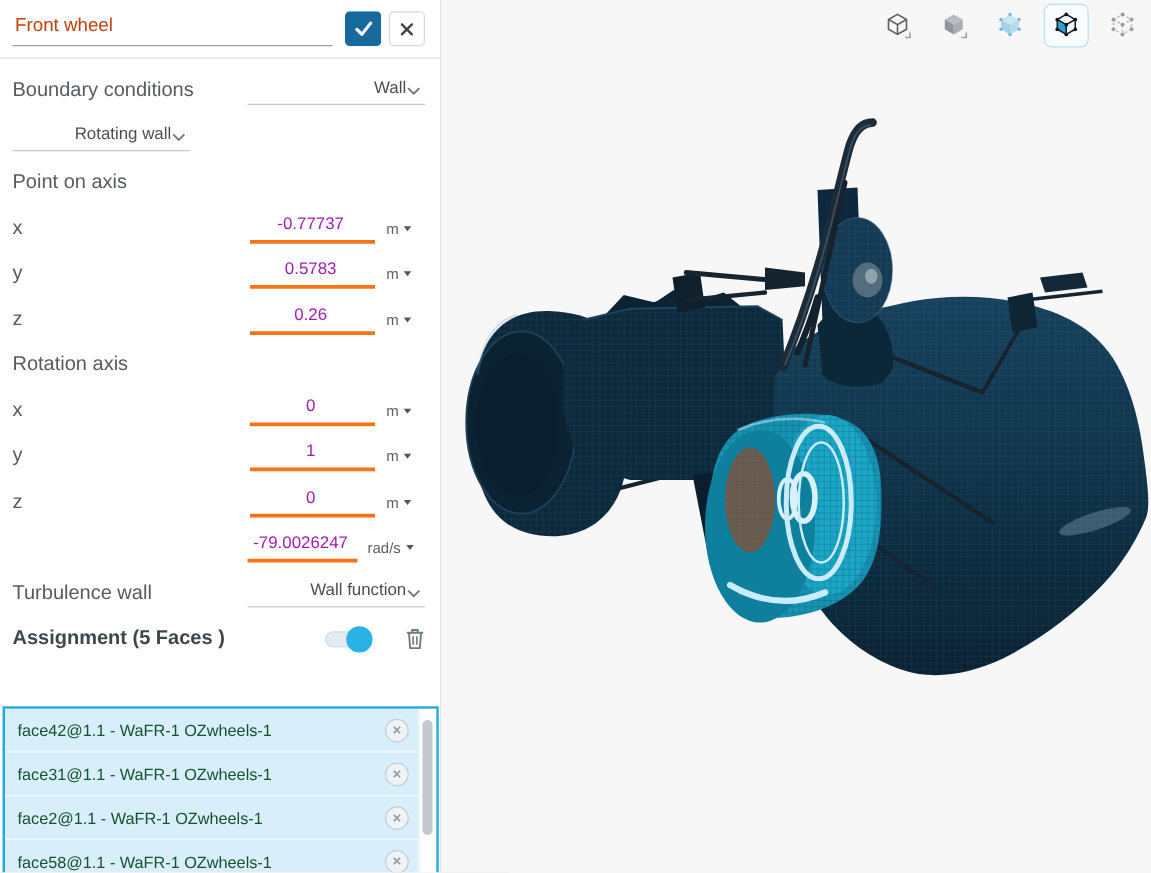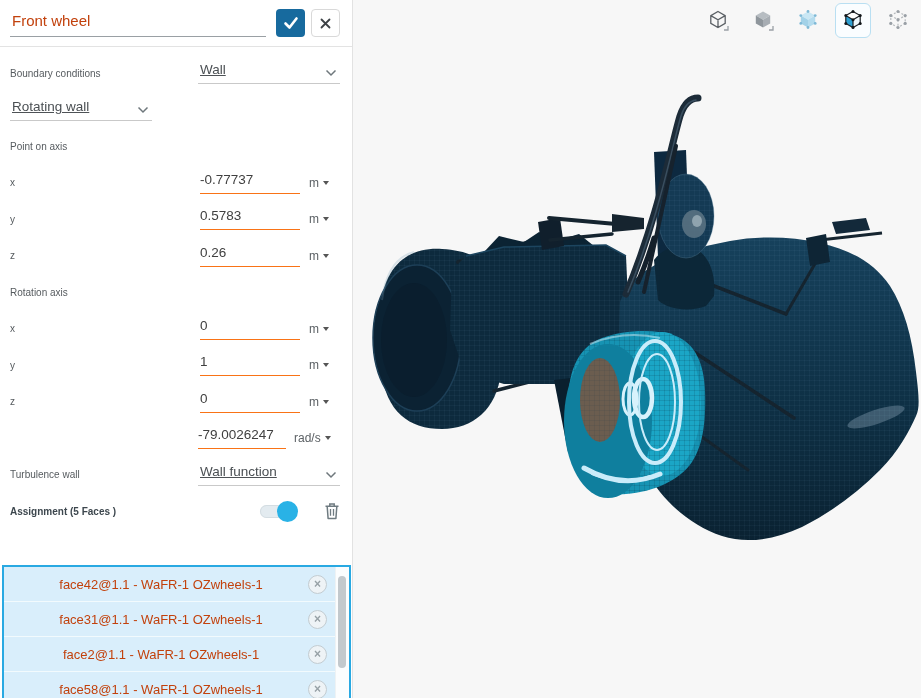--- a/index.html
+++ b/index.html
@@ -12,27 +12,27 @@
   .panel-header{height:47px;border-bottom:1px solid #e3e3e3;display:flex;align-items:center;
                 padding:0 12px 0 10px;}
   .name-input{flex:1;font-size:15px;color:#c2410c;border-bottom:1px solid #9aa0a4;
               padding:4px 2px 7px;margin-right:10px;line-height:1.1;}
   .btn{width:29px;height:28px;border-radius:4px;display:flex;align-items:center;justify-content:center;
        border:1px solid transparent;padding:0;cursor:pointer;background:transparent;}
   .btn-confirm{background:#176a9e;margin-right:6px;}
   .btn-cancel{background:#fff;border:1px solid #d9d9d9;}
   .panel-body{padding:8px 12px 0 10px;}
   .frow{height:36.5px;display:flex;align-items:center;}
-  .flabel{flex:1;font-size:10px;color:#565b5f;}
+  .flabel{flex:1;font-size:16px;color:#565b5f;}
   .flabel.strong{font-weight:bold;color:#3d474e;}
-  .select{width:142px;display:flex;align-items:flex-end;justify-content:space-between;
-          border-bottom:1px solid #c9c9c9;padding:0 3px 6px 2px;cursor:pointer;text-decoration:underline;}
+  .select{width:142px;display:flex;align-items:flex-end;justify-content:flex-end;
+          border-bottom:1px solid #c9c9c9;padding:0 3px 6px 2px;cursor:pointer;}
   .sel-val{font-size:13.5px;color:#4a4f53;}
-  .numwrap{width:100px;border-bottom:1px solid #f97316;text-align:left;
-           font-size:13.5px;color:#404040;padding:0 3px 6px 0;cursor:text;}
+  .numwrap{width:100px;border-bottom:3px solid #f97316;text-align:center;
+           font-size:13.5px;color:#a21caf;padding:0 3px 6px 0;cursor:text;}
   .numwrap.wideunit{width:88px;}
   .unit{width:40px;display:flex;align-items:center;justify-content:flex-start;
         padding-left:9px;font-size:12px;color:#5c6165;cursor:pointer;}
   .unit.rad{width:54px;padding-left:8px;}
   .caret{width:0;height:0;border-left:3.5px solid transparent;border-right:3.5px solid transparent;
          border-top:4.5px solid #555;margin-left:4px;display:inline-block;}
   .btn-group{display:flex;border:1px solid #dcdcdc;border-radius:4px;overflow:hidden;background:#fff;}
   .btn-group button{width:29px;height:29px;border:none;background:#fff;display:flex;
                     align-items:center;justify-content:center;cursor:pointer;padding:0;}
   .btn-group button:first-child{border-right:1px solid #e4e4e4;}
@@ -41,21 +41,21 @@
   .toggle .knob{position:absolute;right:-3px;top:-4px;width:21px;height:21px;border-radius:50%;
                 background:#29b2e6;}
   .icon-btn{background:transparent;border:none;padding:0;cursor:pointer;display:flex;
             align-items:center;}
   
   .face-list{position:absolute;left:2px;top:565px;width:349px;height:150px;background:#fff;
              border:2px solid #29a9e2;overflow:hidden;}
   .face-rows{position:absolute;left:0;top:0;right:14px;}
   .face-row{height:35px;background:#d9eefb;border-bottom:1px solid #f2fafd;display:flex;
             align-items:center;padding:0 8px 0 10px;}
-  .face-name{flex:1;font-size:13px;color:#c2410c;white-space:nowrap;overflow:hidden;text-align:center;}
+  .face-name{flex:1;font-size:13px;color:#14532d;white-space:nowrap;overflow:hidden;}
   .face-x{width:19px;height:19px;border-radius:50%;border:1px solid #c3ccd1;background:#eef3f6;
           color:#97a1a6;font-size:12px;line-height:16px;text-align:center;cursor:pointer;
           flex:0 0 auto;font-weight:bold;}
   .face-scroll{position:absolute;right:0;top:0;bottom:0;width:14px;background:#fbfdfe;
                border-left:1px solid #eef2f4;}
   .face-thumb{position:absolute;right:3px;top:9px;width:8px;height:92px;border-radius:4px;
               background:#c3c9cd;cursor:grab;}
   
   .viewport{position:absolute;left:354px;top:0;width:567px;height:698px;background:#f7f7f7;}
   .view-toolbar{position:absolute;top:3px;right:5px;display:flex;gap:9px;z-index:5;}

